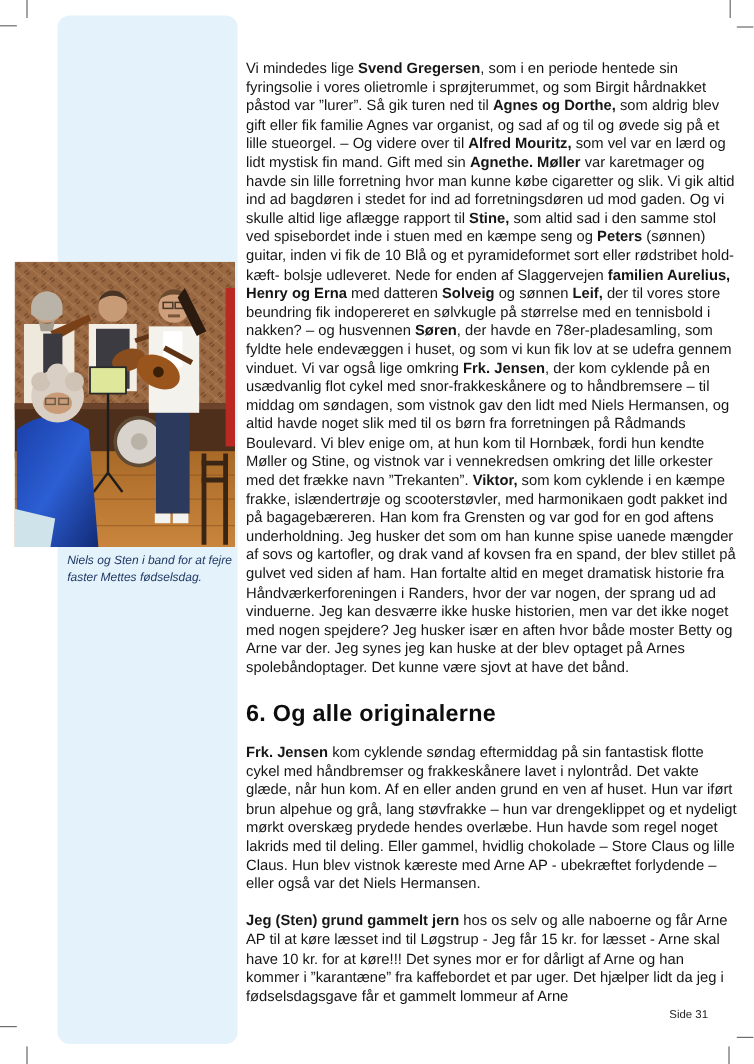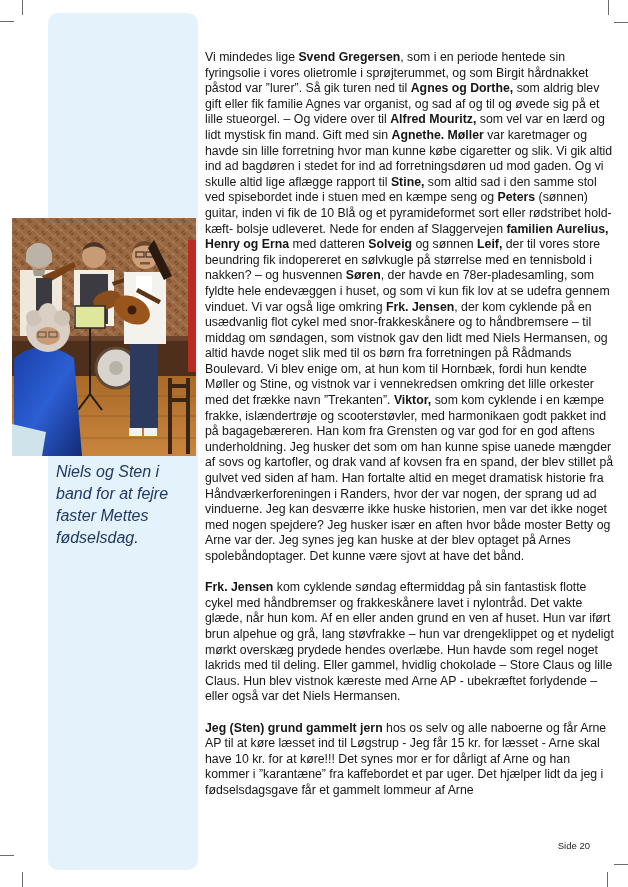--- a/index.html
+++ b/index.html
@@ -18,21 +18,21 @@
   }
   
   .photo{
     position:absolute;left:12px;top:218px;width:184px;height:238px;
     overflow:hidden;
   }
   .photo svg{display:block;}
   
   .caption{
     position:absolute;left:56px;top:461px;width:140px;
-    font-style:italic;color:#1f3864;font-size:16px;line-height:1.38;
+    font-style:italic;color:#1f3864;font-size:10px;line-height:1.38;
   }
   
   .text-col{
     position:absolute;left:205px;top:50px;width:409px;
     color:#161616;font-size:12.3px;line-height:15.6px;
   }
   .text-col p{margin:0;}
   .text-col p + p{margin-top:15.6px;}
   .text-col b{font-weight:bold;}
   h1.section-heading{
@@ -158,17 +158,18 @@
       <rect x="37" y="114" width="8" height="5" fill="none" stroke="#6a5a48" stroke-width="1.2"></rect>
       <path d="M0 206 L34 214 L30 238 L0 238 Z" fill="#cfe4ea"></path>
     </g>
   </svg>
 </div>
 
 <div class="caption">Niels og Sten i band for at fejre faster Mettes fødselsdag.</div>
 
 <div class="text-col">
   <p><span>Vi mindedes lige </span><b>Svend Gregersen</b><span>, som i en periode hentede sin fyringsolie i vores olietromle i sprøjterummet, og som Birgit hårdnakket påstod var ”lurer”. Så gik turen ned til </span><b>Agnes og Dorthe,</b><span> som aldrig blev gift eller fik familie Agnes var organist, og sad af og til og øvede sig på et lille stueorgel. – Og videre  over til </span><b>Alfred Mouritz,</b><span> som vel var en lærd og lidt mystisk fin mand. Gift med sin </span><b>Agnethe. Møller</b><span> var karetmager og havde sin lille forretning hvor man kunne købe cigaretter og slik. Vi gik altid ind ad bagdøren i stedet for ind ad forretningsdøren ud mod gaden. Og vi skulle altid lige aflægge rapport til </span><b>Stine,</b><span> som altid sad i den samme stol ved spisebordet inde i stuen med en kæmpe seng og </span><b>Peters</b><span> (sønnen) guitar, inden vi fik de 10 Blå og et pyramideformet sort eller rødstribet hold-kæft- bolsje udleveret.  Nede for enden af Slaggervejen </span><b>familien Aurelius, Henry og Erna</b><span> med datteren </span><b>Solveig</b><span> og sønnen </span><b>Leif,</b><span> der til vores store beundring fik indopereret en sølvkugle på størrelse med en tennisbold i nakken? – og husvennen </span><b>Søren</b><span>, der havde en 78er-pladesamling, som fyldte hele endevæggen i huset, og som vi kun fik lov at se udefra gennem vinduet. Vi var også lige omkring </span><b>Frk. Jensen</b><span>, der kom cyklende på en usædvanlig flot cykel med snor-frakkeskånere og to håndbremsere – til middag om søndagen, som vistnok gav den lidt med Niels Hermansen, og altid havde noget slik med til os børn fra forretningen på Rådmands Boulevard. Vi blev enige om, at hun kom til Hornbæk, fordi hun kendte Møller og Stine, og vistnok var i vennekredsen omkring det lille orkester med det frække navn ”Trekanten”. </span><b>Viktor,</b><span> som kom cyklende i en kæmpe frakke, islændertrøje og scooterstøvler, med harmonikaen godt pakket ind på bagagebæreren. Han kom fra Grensten og var god for en god aftens underholdning. Jeg husker det som om han kunne spise uanede mængder af sovs og kartofler, og drak vand af kovsen fra en spand, der blev stillet på gulvet ved siden af ham. Han fortalte altid en meget dramatisk historie fra Håndværkerforeningen i Randers, hvor der var nogen, der sprang ud ad vinduerne. Jeg kan desværre ikke huske historien, men var det ikke noget med nogen spejdere? Jeg husker især en aften hvor både moster Betty og Arne var der. Jeg synes jeg kan huske at der blev optaget på Arnes spolebåndoptager. Det kunne være sjovt at have det bånd.</span></p>
+  <h1 class="section-heading">6. Og alle originalerne</h1>
   <p><b>Frk. Jensen</b><span> kom cyklende søndag eftermiddag på sin fantastisk flotte cykel med håndbremser og frakkeskånere lavet i nylontråd. Det vakte glæde, når hun kom. Af en eller anden grund en ven af huset. Hun var iført brun alpehue og grå, lang støvfrakke – hun var drengeklippet og et nydeligt mørkt overskæg prydede hendes overlæbe. Hun havde som regel noget lakrids med til deling. Eller gammel, hvidlig chokolade – Store Claus og lille Claus. Hun blev vistnok kæreste med Arne AP - ubekræftet forlydende – eller også var det Niels Hermansen.</span></p>
   <p><b>Jeg (Sten) grund gammelt jern</b><span> hos os selv og alle naboerne og får Arne AP til at køre læsset ind til Løgstrup - Jeg får 15 kr. for læsset - Arne skal have 10 kr. for at køre!!! Det synes mor er for dårligt af Arne og han kommer i ”karantæne” fra kaffebordet et par uger.  Det hjælper lidt da jeg i fødselsdagsgave får et gammelt lommeur af Arne</span></p>
 </div>
 
-<div class="page-number">Side 20</div>
+<div class="page-number">Side 31</div>
 
 </body></html>

